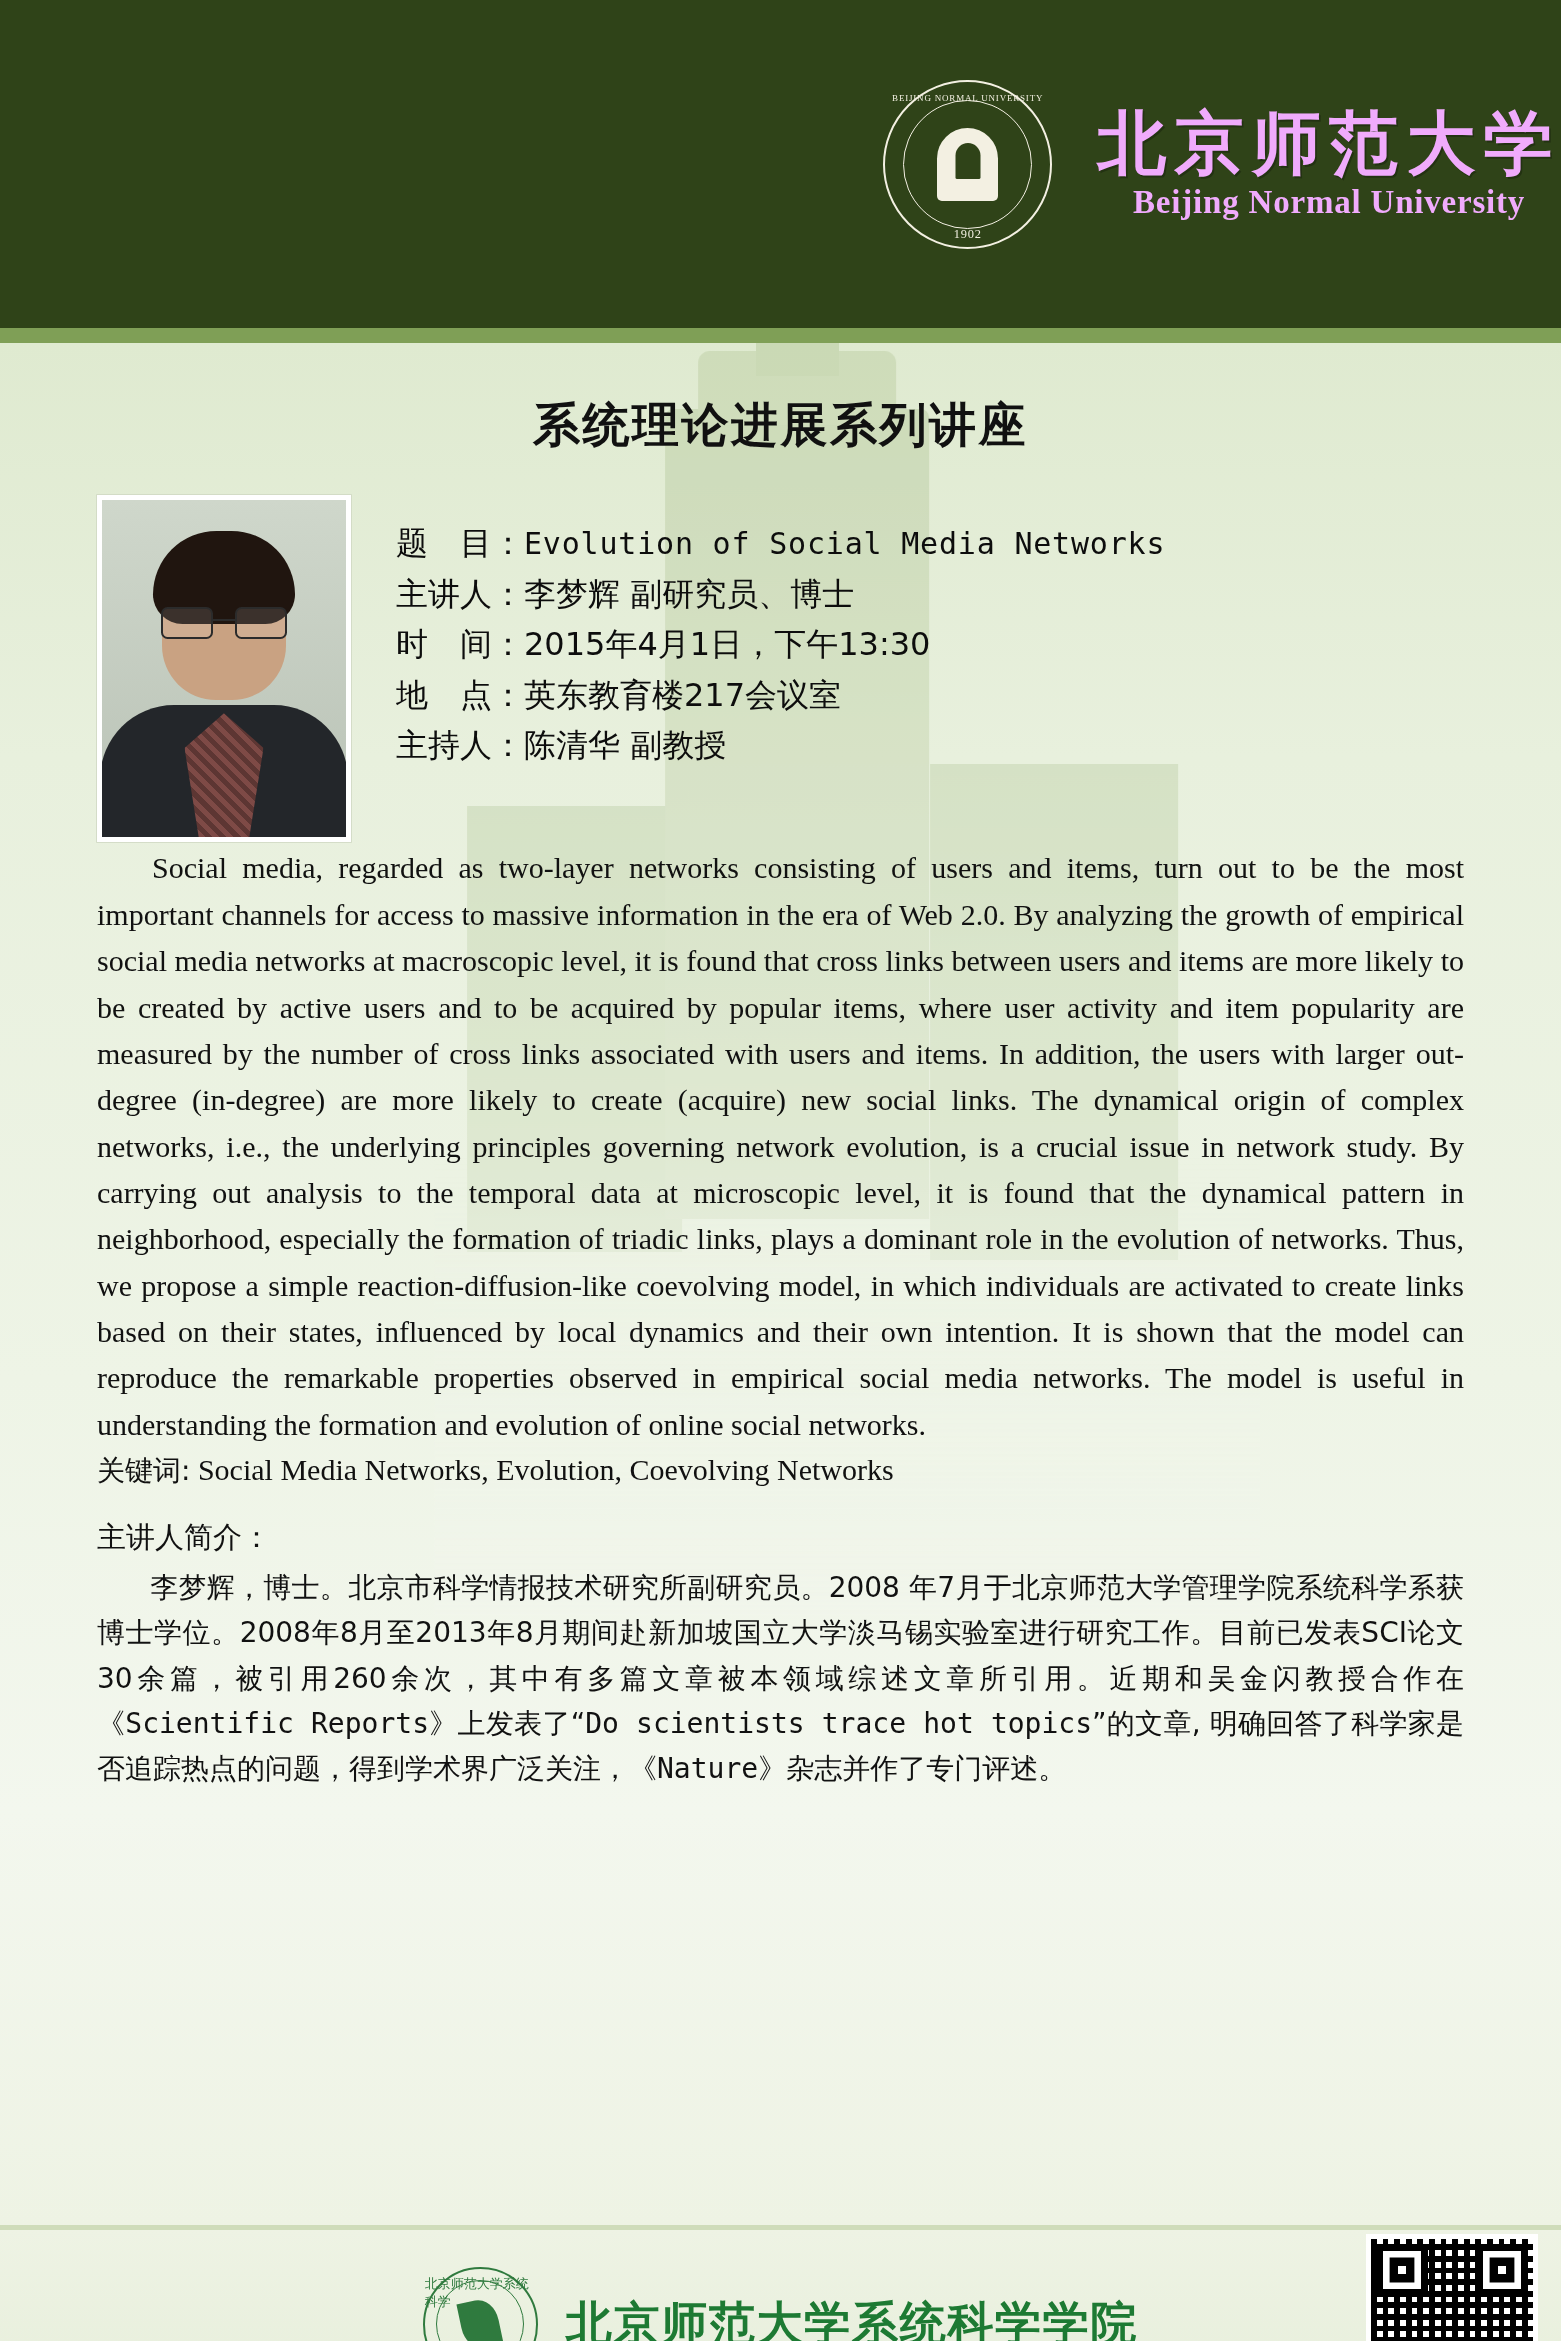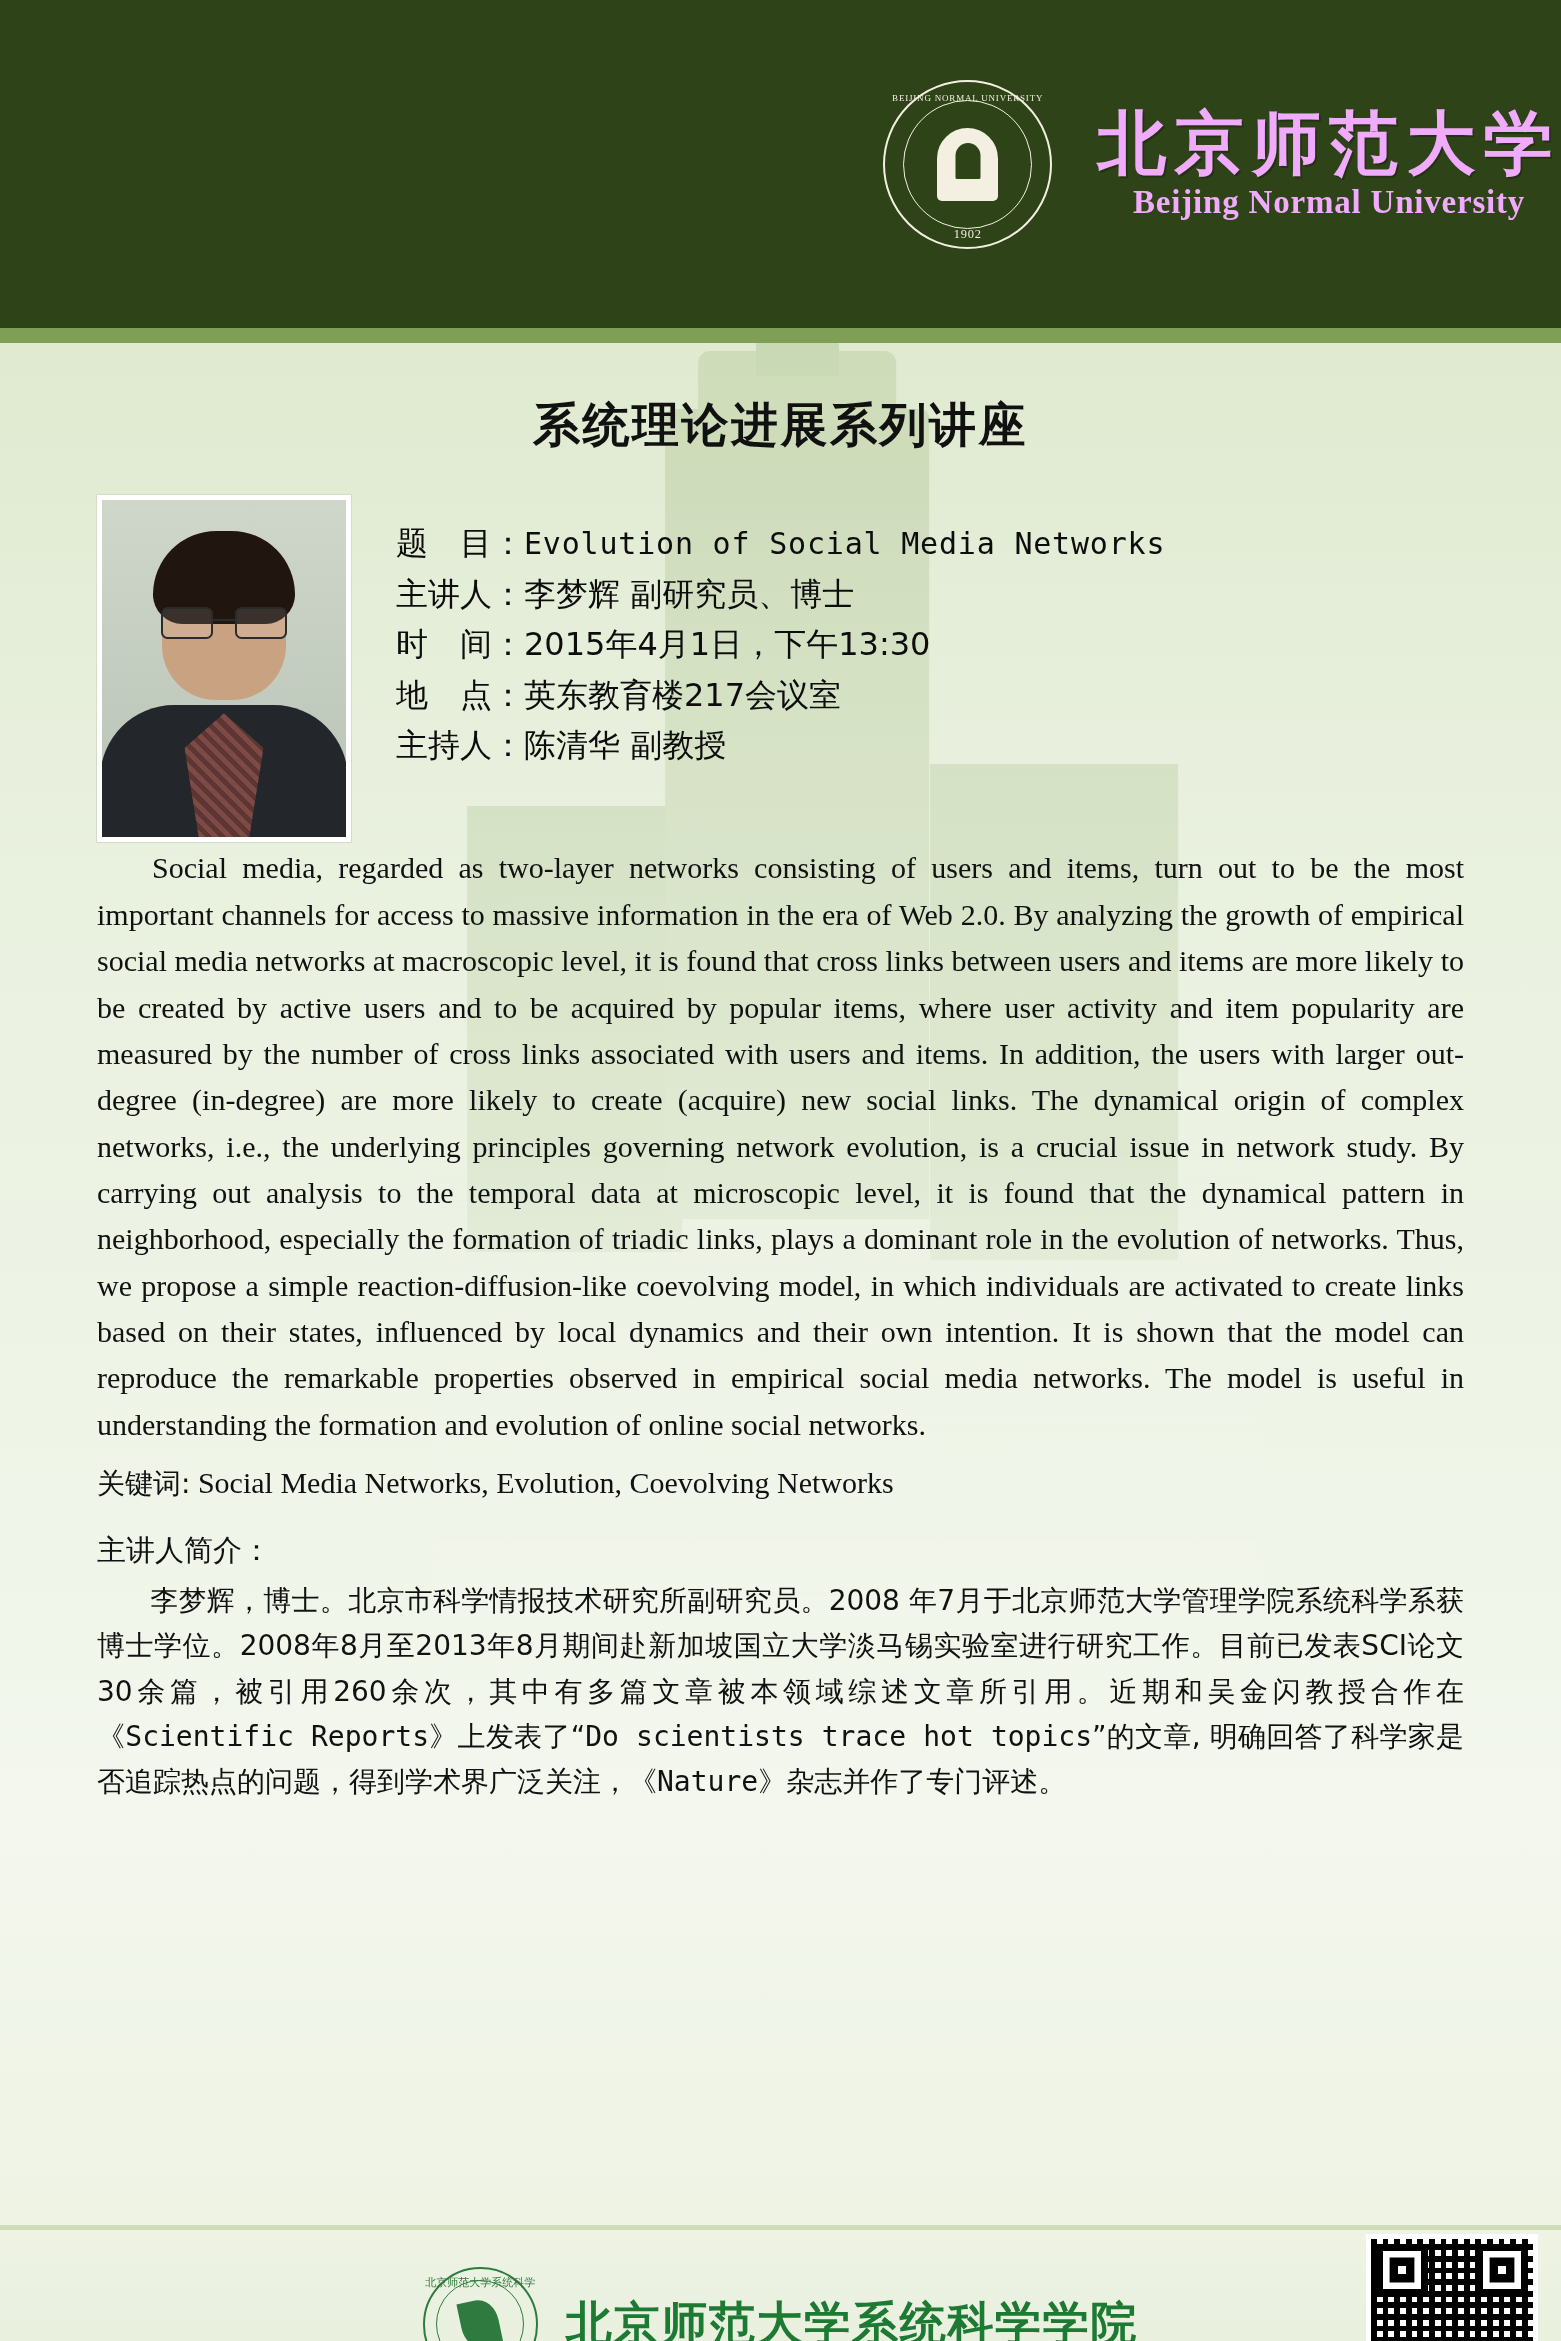--- a/index.html
+++ b/index.html
@@ -297,21 +297,21 @@
     color: #111;
     text-align: justify;
     margin-top: 3.3px;
   }
   .abstract .indent { display: inline-block; width: 55px; }
 
   .keywords {
     font-family: "Liberation Serif", serif;
     font-size: 30px;
     color: #111;
-    margin-top: 17px;
+    margin-top: 4px;
   }
   .keywords .kw-label {
     font-family: "DejaVu Sans", sans-serif;
     font-size: 28px;
   }
 
   .bio-label {
     font-family: "DejaVu Sans", sans-serif;
     font-size: 29px;
     color: #111;
@@ -364,22 +364,21 @@
     width: 38px;
     height: 48px;
     background: #2f7a3e;
     border-radius: 0 50% 0 50%;
     transform: rotate(-12deg);
     z-index: 2;
   }
   .dept-seal .seal-cn {
     position: absolute;
     top: 6.6px; left: 0; right: 0;
-    text-align: center;
-    font-size: 11px;
+    font-size: 13px;
     color: #2f7a3e;
     font-family: "DejaVu Sans", sans-serif;
   }
   .dept-seal .seal-en {
     position: absolute;
     bottom: 7.4px; left: 0; right: 0;
     text-align: center;
     font-size: 6.6px;
     color: #2f7a3e;
     font-family: "Liberation Sans", sans-serif;

